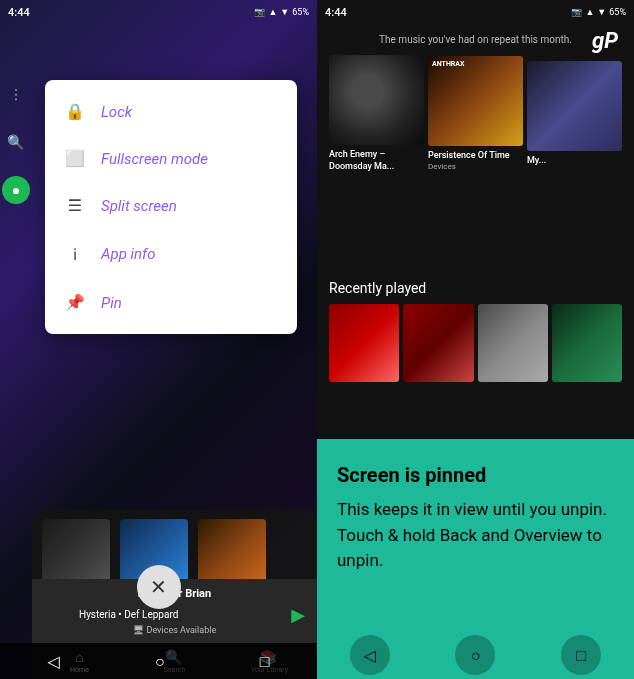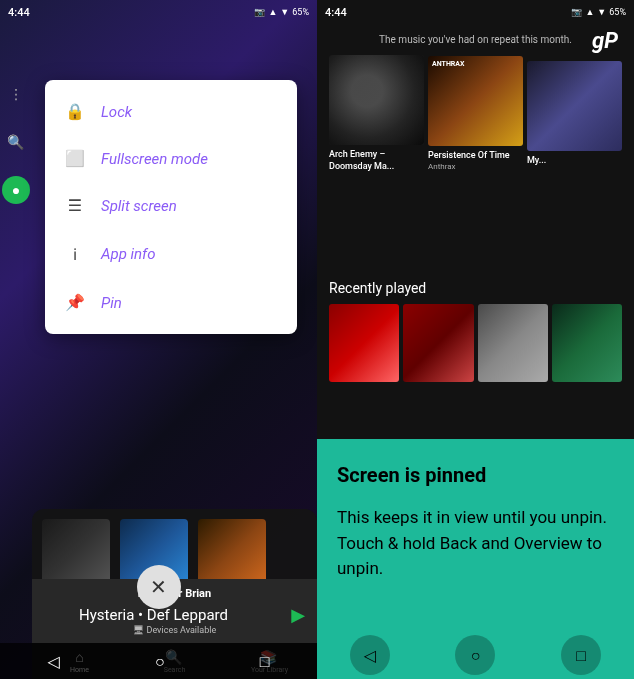--- a/index.html
+++ b/index.html
@@ -177,21 +177,21 @@
       align-items: center;
       justify-content: space-between;
       margin-top: 4px;
     }
     .track-info {
       display: flex;
       align-items: center;
       gap: 6px;
     }
     .track-text {
-      font-size: 15px;
+      font-size: 10px;
       color: #fff;
       padding-left: 35px;
     }
 
     
     .bottom-nav-left {
       position: absolute;
       bottom: 0;
       left: 32px;
       right: 0;
@@ -402,21 +402,21 @@
       background: #1DB999;
       padding: 24px 20px 16px;
       display: flex;
       flex-direction: column;
       z-index: 50;
     }
     .pinned-title {
       font-size: 20px;
       font-weight: bold;
       color: #000;
-      margin-bottom: 18px;
+      margin-bottom: 10px;
     }
     .pinned-desc {
       font-size: 17px;
       color: #000;
       line-height: 1.5;
       flex: 1;
     }
     .got-it-btn {
       text-align: right;
       font-size: 13px;
@@ -572,21 +572,21 @@
     <div class="section-subtitle">The music you've had on repeat this month.</div>
     <div class="album-grid">
       <div class="grid-album">
         <div class="grid-thumb arch-enemy"></div>
         <div class="grid-album-name">Arch Enemy – Doomsday Ma...</div>
         <div class="grid-album-artist"></div>
       </div>
       <div class="grid-album">
         <div class="grid-thumb anthrax"></div>
         <div class="grid-album-name">Persistence Of Time</div>
-        <div class="grid-album-artist">Anthrax</div>
+        <div class="grid-album-artist">Devices</div>
       </div>
       <div class="grid-album">
         <div class="grid-thumb mystery"></div>
         <div class="grid-album-name">My...</div>
         <div class="grid-album-artist"></div>
       </div>
     </div>
   </div>
 
   <div class="recently-played">

